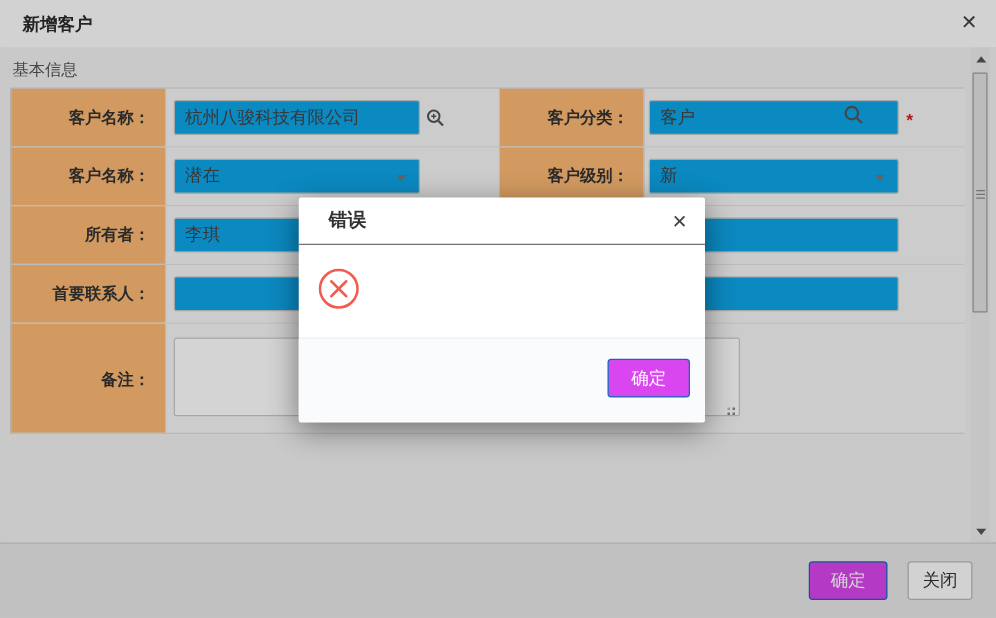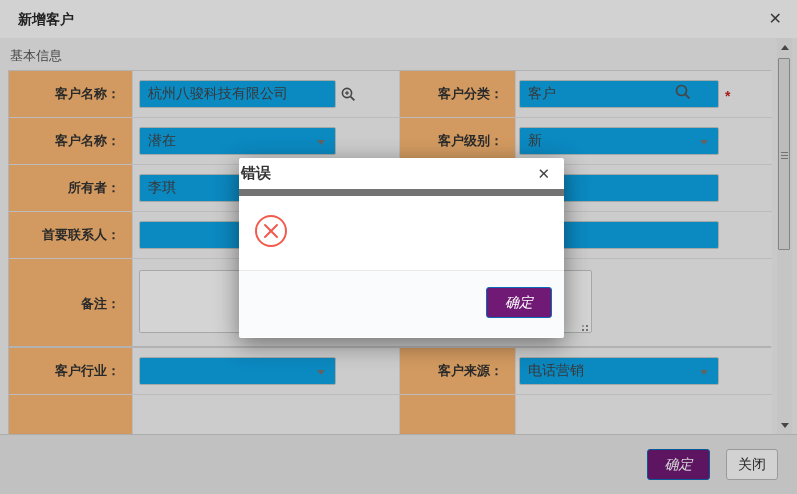--- a/index.html
+++ b/index.html
@@ -48,29 +48,29 @@
   .sb-arrow { position:absolute; left:0; width:15px; height:14px; display:flex; align-items:center; justify-content:center; cursor:pointer; }
   .sb-up { top:2px; } .sb-down { bottom:2px; }
   .tri-up { width:0; height:0; border-left:4px solid transparent; border-right:4px solid transparent; border-bottom:5px solid #555; }
   .tri-down { width:0; height:0; border-left:4px solid transparent; border-right:4px solid transparent; border-top:5px solid #555; }
   .sb-thumb { position:absolute; left:1px; top:20px; width:12px; height:192px; background:#e3e3e3; border:1px solid #9aa0a0; border-radius:1px; cursor:grab; }
   .sb-grip { position:absolute; left:2px; top:93px; width:7px; height:1px; background:#8a8a8a; box-shadow:0 3px 0 #8a8a8a, 0 6px 0 #8a8a8a; }
 
   
   .dlg-footer { position:absolute; top:434px; left:0; width:797px; height:60px; background:#e9e9e9; border-top:1px solid #cfcfcf; display:flex; align-items:center; justify-content:flex-end; padding-right:19px; gap:16px; }
   .btn { height:31px; border-radius:3px; font-size:14px; font-family:inherit; cursor:pointer; display:flex; align-items:center; justify-content:center; }
-  .btn-primary { width:63px; background:#701a75; border:1px solid #0c6bb9; color:#fff;font-style:italic; }
+  .btn-primary { width:63px; background:#d946ef; border:1px solid #0c6bb9; color:#fff; }
   .btn-plain { width:52px; background:#fdfdfd; border:1px solid #b9b9b9; color:#333; }
 
   
   .overlay { position:absolute; inset:0; background:rgba(0,0,0,0.17); z-index:50; }
 
   
   .modal { position:absolute; left:239px; top:158px; width:325px; height:180px; background:#fff; border-radius:2px; z-index:60; box-shadow:0 6px 24px rgba(0,0,0,0.45); }
-  .modal-header { height:38px; display:flex; align-items:center; justify-content:space-between; padding:0 14px 0 2px; border-bottom:7px solid #737373; }
+  .modal-header { height:38px; display:flex; align-items:center; justify-content:space-between; padding:0 14px 0 24px; border-bottom:1px solid #737373; }
   .modal-title { font-size:15px; font-weight:bold; color:#333; }
   .modal-close { font-size:15px; color:#444; cursor:pointer; }
   .modal-body { height:74px; display:flex; align-items:center; padding-left:15px; }
   .modal-msg { margin-left:11px; font-size:15px; color:#444; }
   .modal-footer { height:67px; border-top:1px solid #e8e8e8; background:#fafbfc; position:relative; border-radius:0 0 2px 2px; }
   .modal-footer .btn-primary { position:absolute; right:12px; top:16px; width:66px; }
 </style>
 </head>
 <body>
 
@@ -151,50 +151,20 @@
         <div class="cell fld span3 row-remark">
           <span class="ta-wrap">
             <textarea class="remark" style=""></textarea>
             <span class="resize-dots"></span>
           </span>
         </div>
       </div>
     </div>
 
 
-    <div class="form-table">
-
-      <div class="frow">
-        <div class="cell lbl">客户行业：</div>
-        <div class="cell fld">
-          <div class="sel w1">
-            <span></span>
-            <span class="caret"></span>
-          </div>
-        </div>
-        <div class="cell lbl lbl2">客户来源：</div>
-        <div class="cell fld">
-          <div class="sel w2">
-            <span>电话营销</span>
-            <span class="caret"></span>
-          </div>
-        </div>
-      </div>
-
-      <div class="frow">
-        <div class="cell lbl"></div>
-        <div class="cell fld">
-          
-        </div>
-        <div class="cell lbl lbl2"></div>
-        <div class="cell fld">
-          
-        </div>
-      </div>
-    </div>
 
   </div>
 
   <div class="vscroll">
     <span class="sb-arrow sb-up">
         <span class="tri-up"></span>
       </span>
     <span class="sb-thumb">
         <span class="sb-grip"></span>
       </span>

